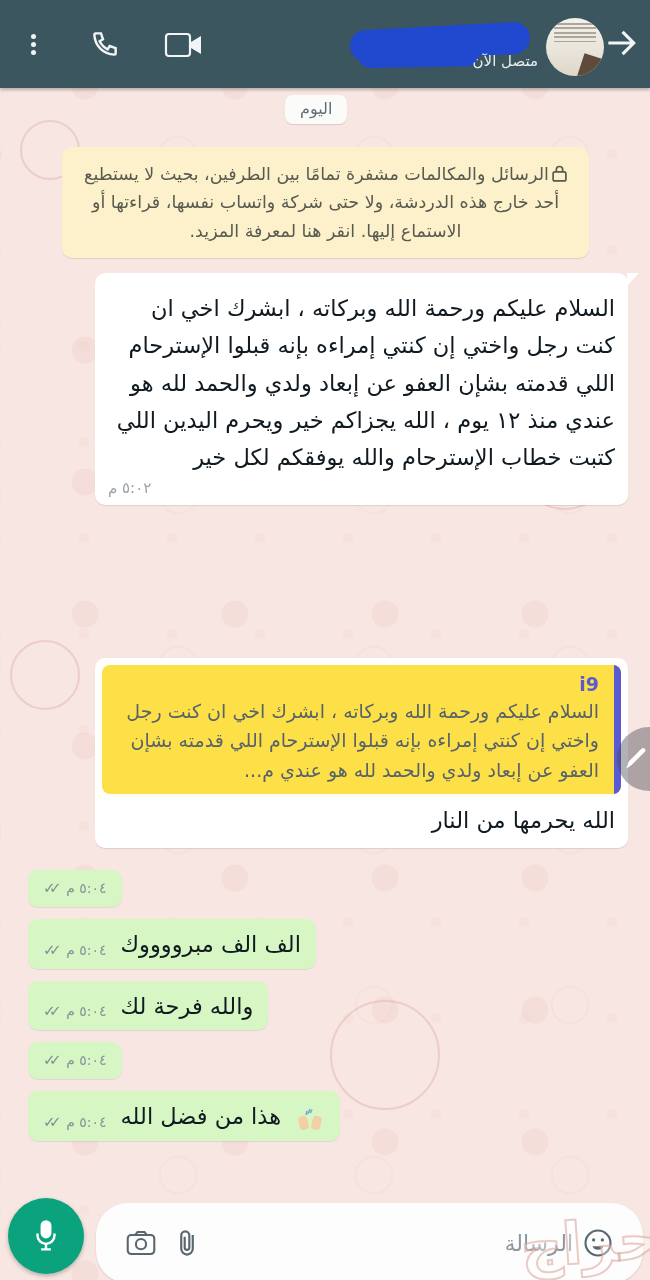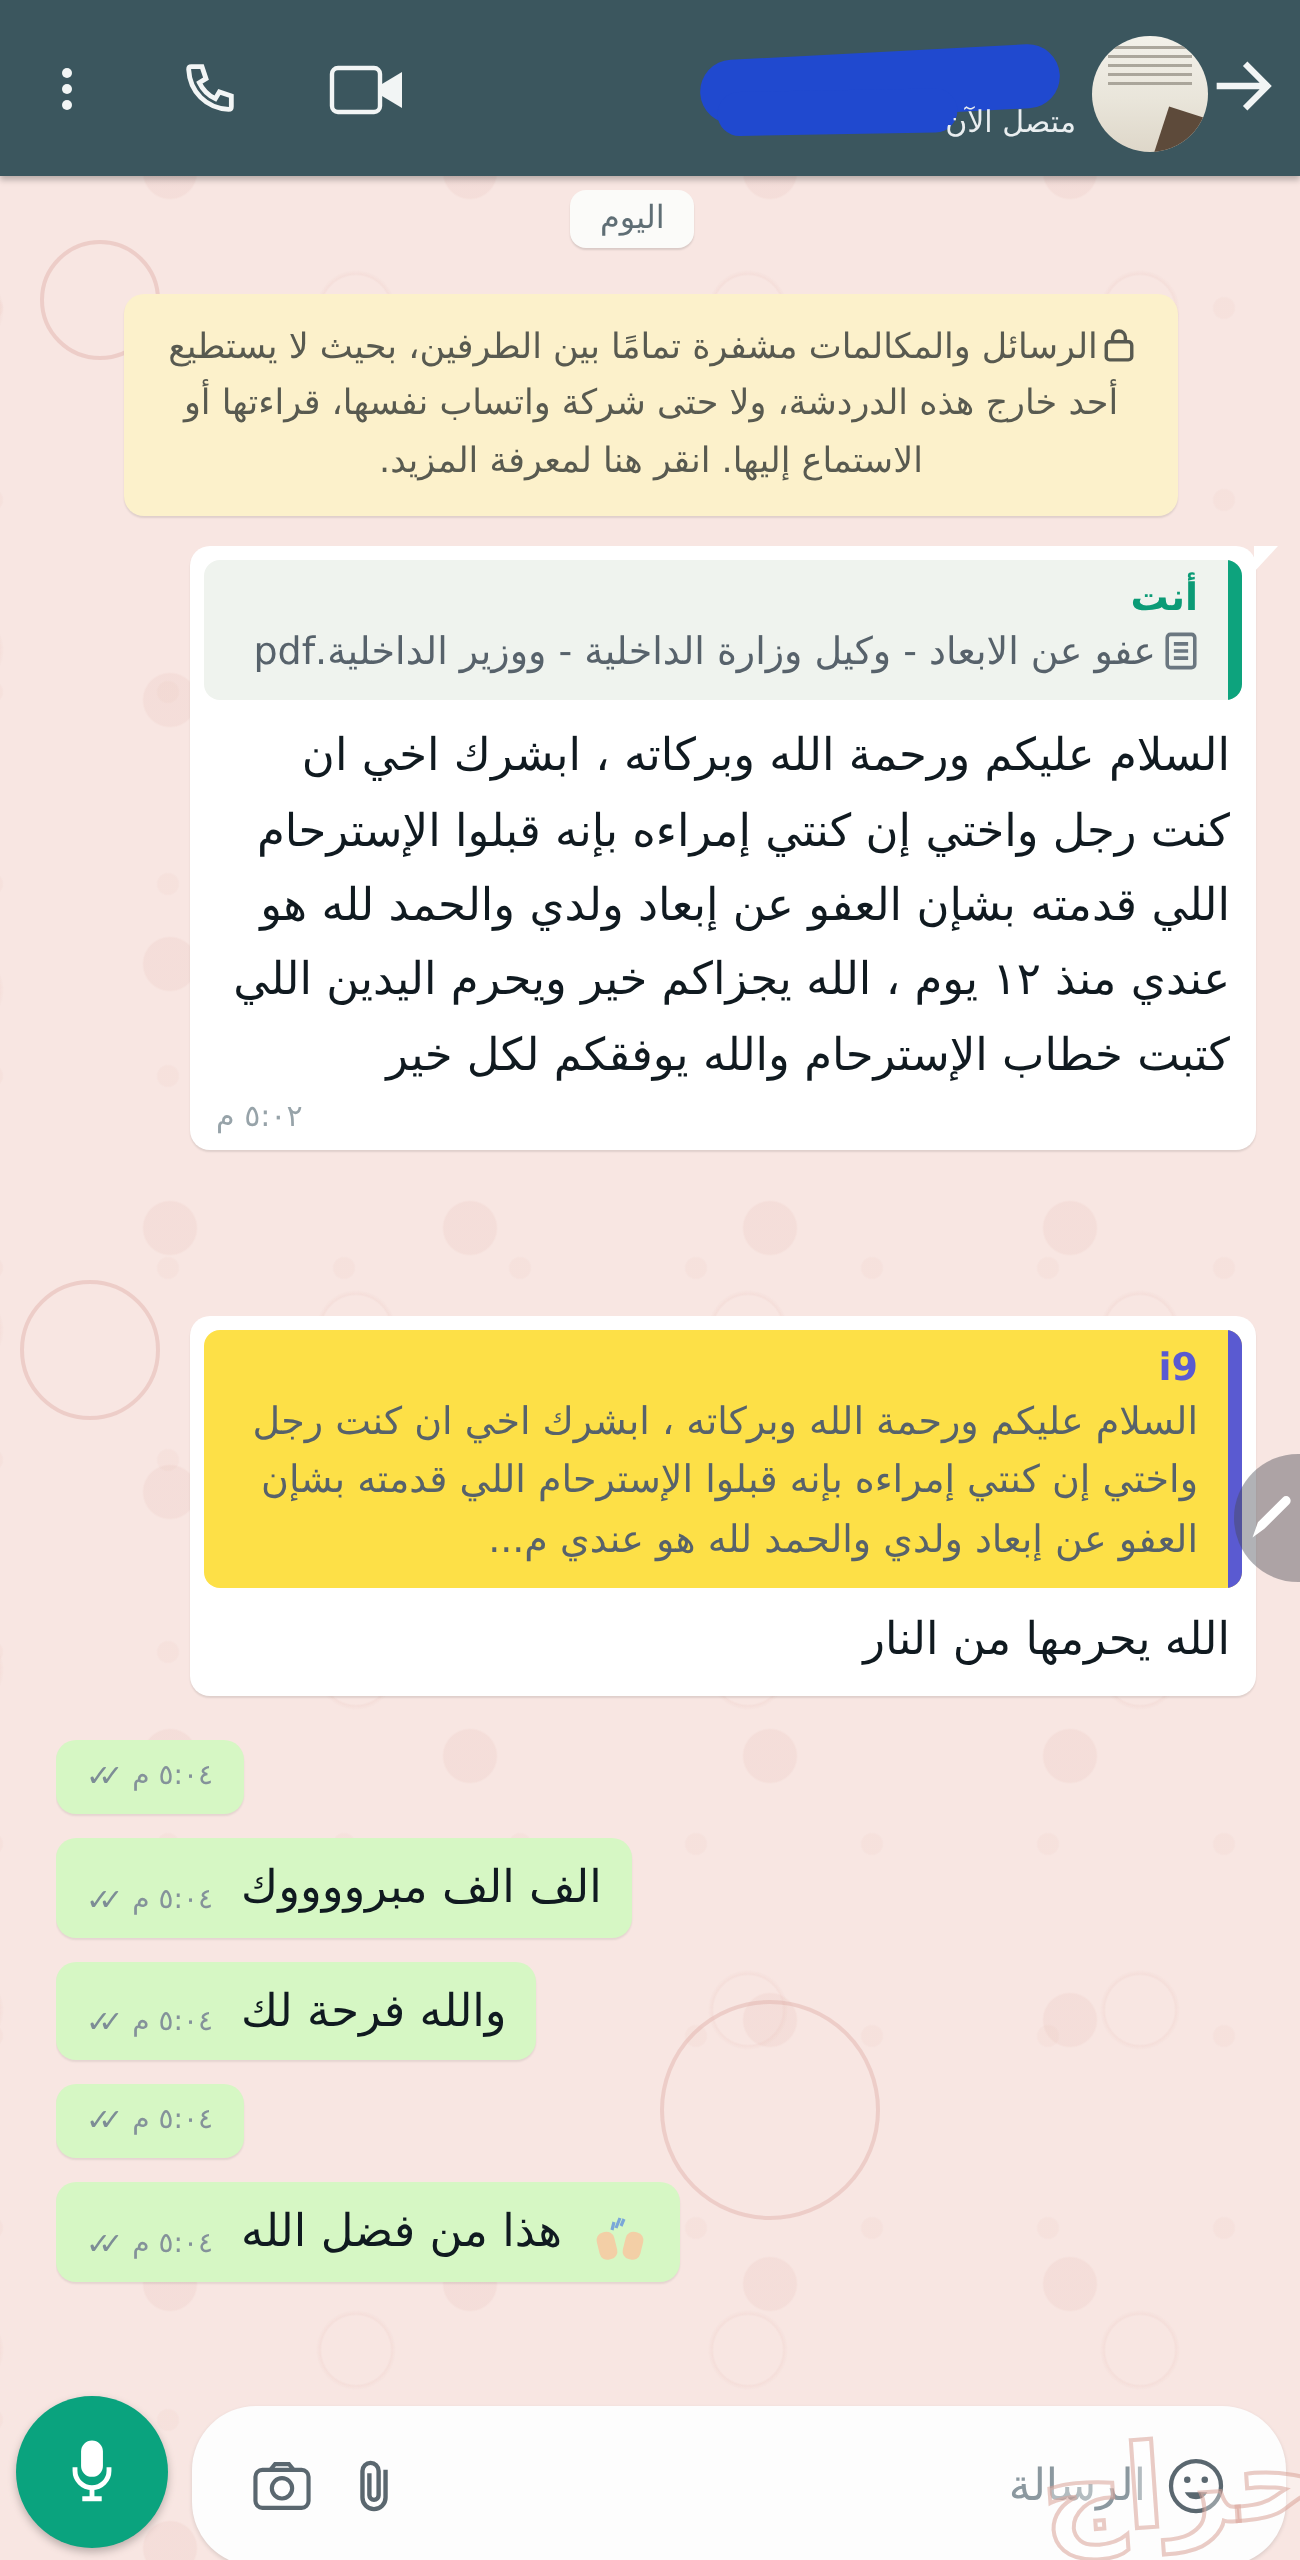--- a/index.html
+++ b/index.html
@@ -145,28 +145,20 @@
 
   <div class="encrypt">
     <svg width="15" height="17" viewBox="0 0 14 16" fill="none" stroke="#585a50" stroke-width="1.6">
       <rect x="1" y="6.5" width="12" height="8.5" rx="1.6"></rect>
         <path d="M4 6V4.4a3 3 0 016 0V6"></path>
     </svg><span>الرسائل والمكالمات مشفرة تمامًا بين الطرفين، بحيث لا يستطيع أحد خارج هذه الدردشة، ولا حتى شركة واتساب نفسها، قراءتها أو الاستماع إليها. انقر هنا لمعرفة المزيد.</span>
   </div>
 
   <div class="in-msg" style="top:273px;">
     <div class="tailshape"></div>
-    <div class="quote q-green">
-      <div class="bar" style="background:#0da37d;"></div>
-      <div class="q-author" style="color:#0b9b76;">أنت</div>
-      <div class="q-text"><svg width="17" height="19" viewBox="0 0 14 16" fill="none" stroke="#6b7780" stroke-width="1.5">
-            <rect x="1.2" y="1" width="11.6" height="14" rx="1.4"></rect>
-            <path d="M4 5h6 M4 8h6 M4 11h6"></path>
-          </svg><span>عفو عن الابعاد - وكيل وزارة الداخلية - ووزير الداخلية.pdf</span></div>
-    </div>
     <div class="in-body">السلام عليكم ورحمة الله وبركاته ، ابشرك اخي ان كنت رجل واختي إن كنتي إمراءه بإنه قبلوا الإسترحام اللي قدمته بشإن العفو عن إبعاد ولدي والحمد لله هو عندي منذ ١٢ يوم ، الله يجزاكم خير ويحرم اليدين اللي كتبت خطاب الإسترحام والله يوفقكم لكل خير</div>
     <div class="in-meta"><span class="t-rtl">٥:٠٢ م</span></div>
   </div>
 
   <div class="in-msg" style="top:658px;">
     <div class="quote q-purple">
       <div class="bar" style="background:#5a5ad1;"></div>
       <div class="q-author" style="color:#5a5ad1;direction:ltr;text-align:right;">i9</div>
       <div class="q-text">السلام عليكم ورحمة الله وبركاته ، ابشرك اخي ان كنت رجل واختي إن كنتي إمراءه بإنه قبلوا الإسترحام اللي قدمته بشإن العفو عن إبعاد ولدي والحمد لله هو عندي م...</div>
     </div>

